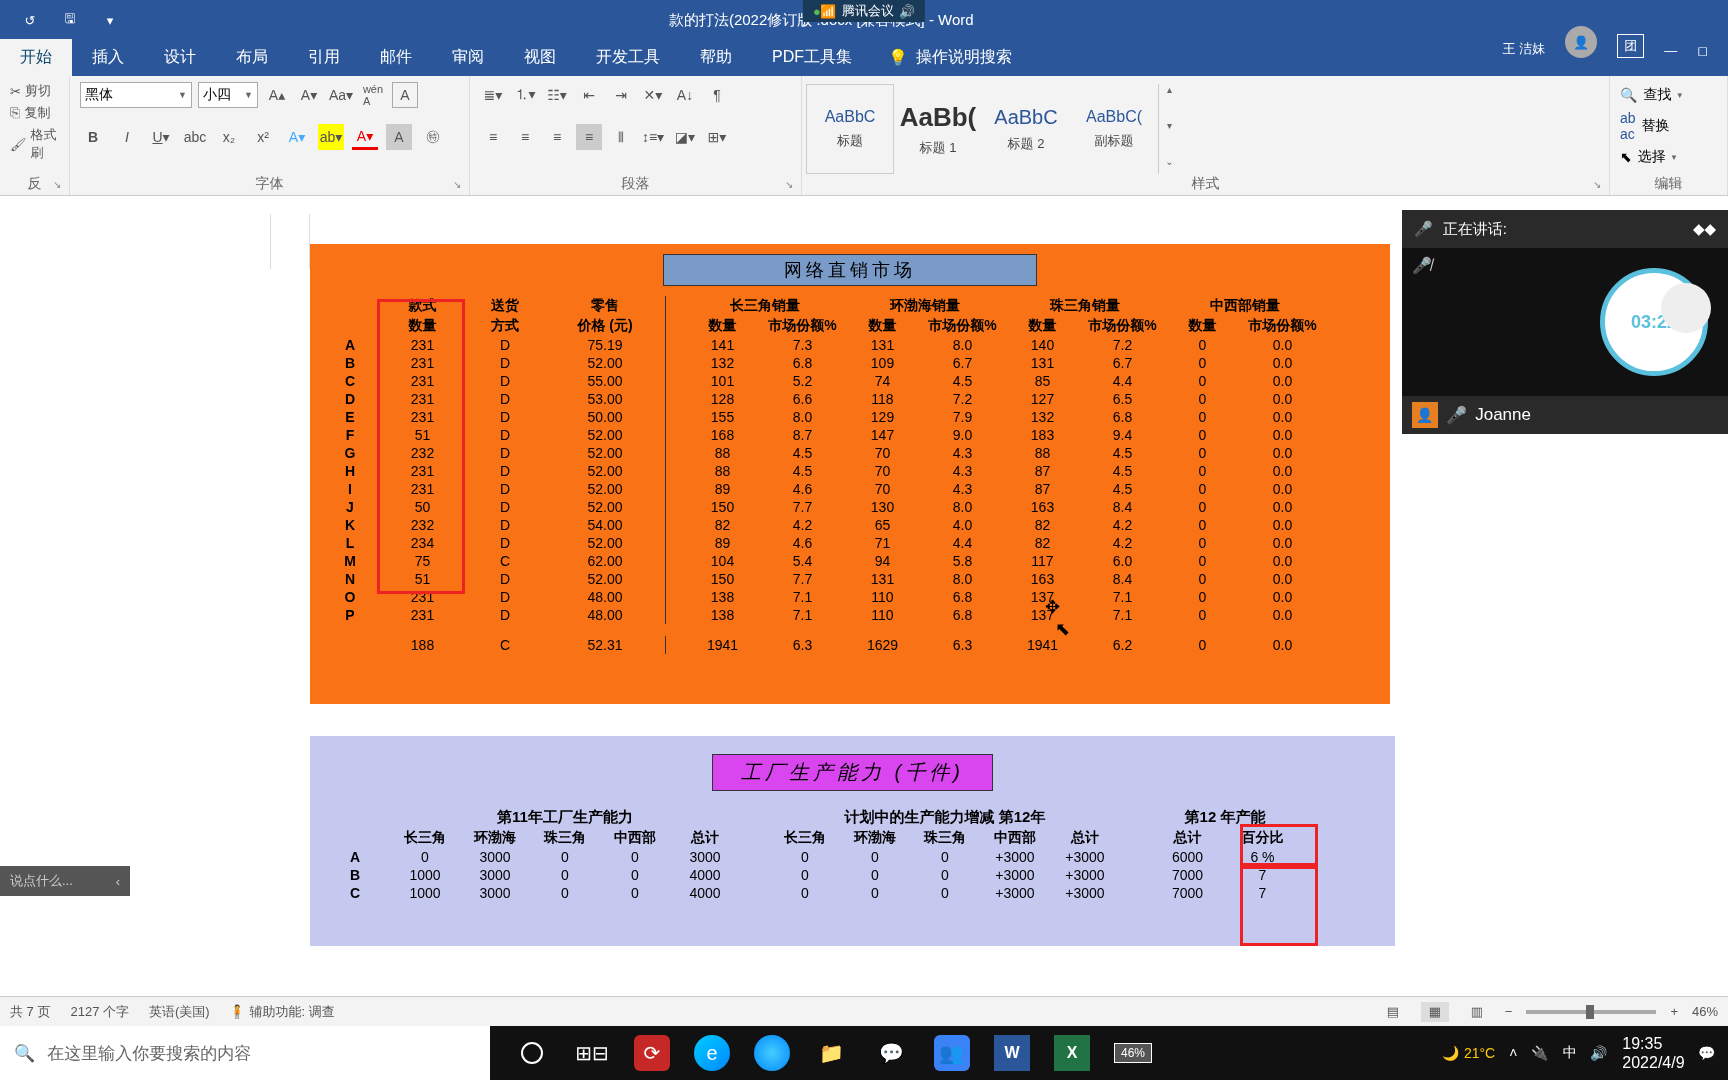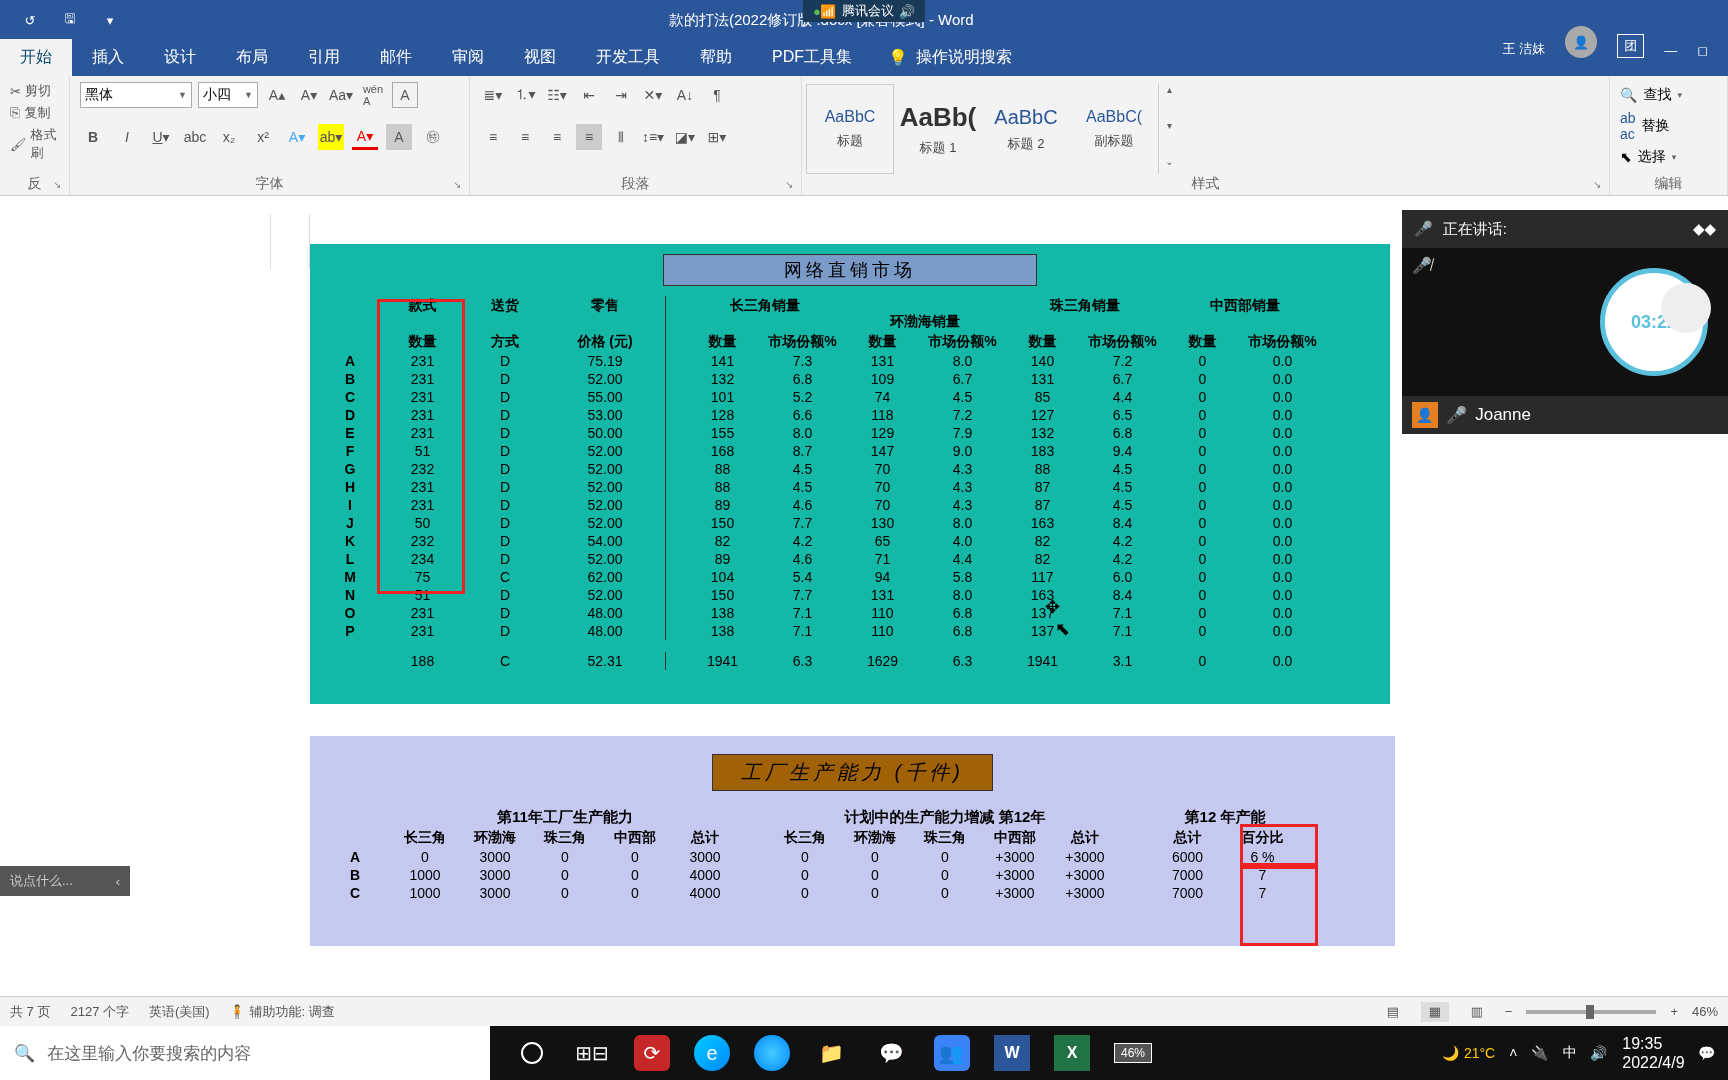--- a/index.html
+++ b/index.html
@@ -59,35 +59,35 @@
 .dialog-launcher { position: absolute; right: 2px; bottom: 2px; width: 14px; height: 14px; font-size: 10px; color: #888; }
 
 
 .doc-area { position: absolute; top: 196px; left: 0; right: 0; bottom: 30px; background: #fff; overflow: hidden; }
 .page { position: absolute; left: 310px; top: 0; width: 1085px; background: #fff; }
 
 
 .ruler-notch { position: absolute; left: 270px; top: 18px; width: 40px; height: 55px; border-left: 1px solid #ddd; border-right: 1px solid #ddd; }
 
 
-.report1 { position: absolute; top: 48px; left: 0; width: 1080px; height: 460px; background: #14b8a6; padding: 10px 10px 18px 10px; }
+.report1 { position: absolute; top: 48px; left: 0; width: 1080px; height: 460px; background: #f97316; padding: 10px 10px 18px 10px; }
 .report1 .market-title-wrap { display: flex; justify-content: center; margin-bottom: 10px; }
 .market-title { background: #7a9ac8; border: 1px solid #333; padding: 3px 120px; font-size: 18px; letter-spacing: 4px; }
 
 .grid1 { display: grid; grid-template-columns: 60px 85px 80px 120px 20px 75px 85px 75px 85px 75px 85px 75px 85px; font-size: 14px; }
 .grid1 > div { text-align: center; padding: 1px 0; }
 .gh { font-weight: bold; }
 .row-label { font-weight: bold; text-align: center; }
 .vline { border-left: 1px solid #333; }
 .redbox-outline { position: absolute; top: 55px; left: 67px; width: 88px; height: 295px; border: 3px solid #ee2222; z-index: 5; pointer-events: none; }
 .sum-sep { grid-column: 1 / -1; height: 12px; }
 
 .report2 { position: absolute; top: 540px; left: 0; width: 1085px; height: 210px; background: #c6c9ef; padding: 18px 10px 0; }
 .report2 .title-wrap { display: flex; justify-content: center; margin-bottom: 16px; }
-.report2 .title-box { background: #a16207; border: 1px solid #333; padding: 4px 28px; font-size: 20px; letter-spacing: 4px; font-style: italic; }
+.report2 .title-box { background: #d946ef; border: 1px solid #333; padding: 4px 28px; font-size: 20px; letter-spacing: 4px; font-style: italic; }
 
 .grid2 { display: grid; grid-template-columns: 70px 70px 70px 70px 70px 70px 30px 70px 70px 70px 70px 70px 30px 75px 75px; font-size: 14px; }
 .grid2 > div { text-align: center; padding: 1px 0; }
 .sec-hdr { font-weight: bold; font-size: 15px; }
 .redbox2 { position: absolute; border: 3px solid #ee2222; z-index: 5; pointer-events: none; }
 
 .cursor-move { position: absolute; left: 735px; top: 400px; z-index: 20; font-size: 18px; pointer-events: none; }
 
 
 .comment-peek { position: absolute; left: 0; top: 670px; width: 130px; height: 30px; background: #555; color: #ccc; font-size: 13px; display: flex; align-items: center; justify-content: space-between; padding: 0 10px; }
@@ -318,21 +318,21 @@
       <div class="market-title-wrap">
           <div class="market-title">网络直销市场</div>
         </div>
       <div class="grid1" id="grid1">
           <div></div>
           <div class="gh">款式</div>
           <div class="gh">送货</div>
           <div class="gh">零售</div>
           <div class="vline"></div>
           <div class="gh" style="grid-column: span 2;">长三角销量</div>
-          <div class="gh" style="grid-column: span 2; margin-top: 16px;">环渤海销量</div>
+          <div class="gh" style="grid-column: span 2;">环渤海销量</div>
           <div class="gh" style="grid-column: span 2;">珠三角销量</div>
           <div class="gh" style="grid-column: span 2;">中西部销量</div>
           <div></div>
           <div class="gh">数量</div>
           <div class="gh">方式</div>
           <div class="gh">价格 (元)</div>
           <div class="vline"></div>
           <div class="gh">数量</div>
           <div class="gh">市场份额%</div>
           <div class="gh">数量</div>
@@ -553,21 +553,21 @@
           <div></div>
           <div>188</div>
           <div>C</div>
           <div>52.31</div>
           <div class="vline"></div>
           <div>1941</div>
           <div>6.3</div>
           <div>1629</div>
           <div>6.3</div>
           <div>1941</div>
-          <div>3.1</div>
+          <div>6.2</div>
           <div>0</div>
           <div>0.0</div>
         </div>
     </div>
 
     <div class="report2">
       <div class="title-wrap">
           <div class="title-box">工厂生产能力 (千件)</div>
         </div>
       <div id="grid2-wrap" style="position:relative;">

